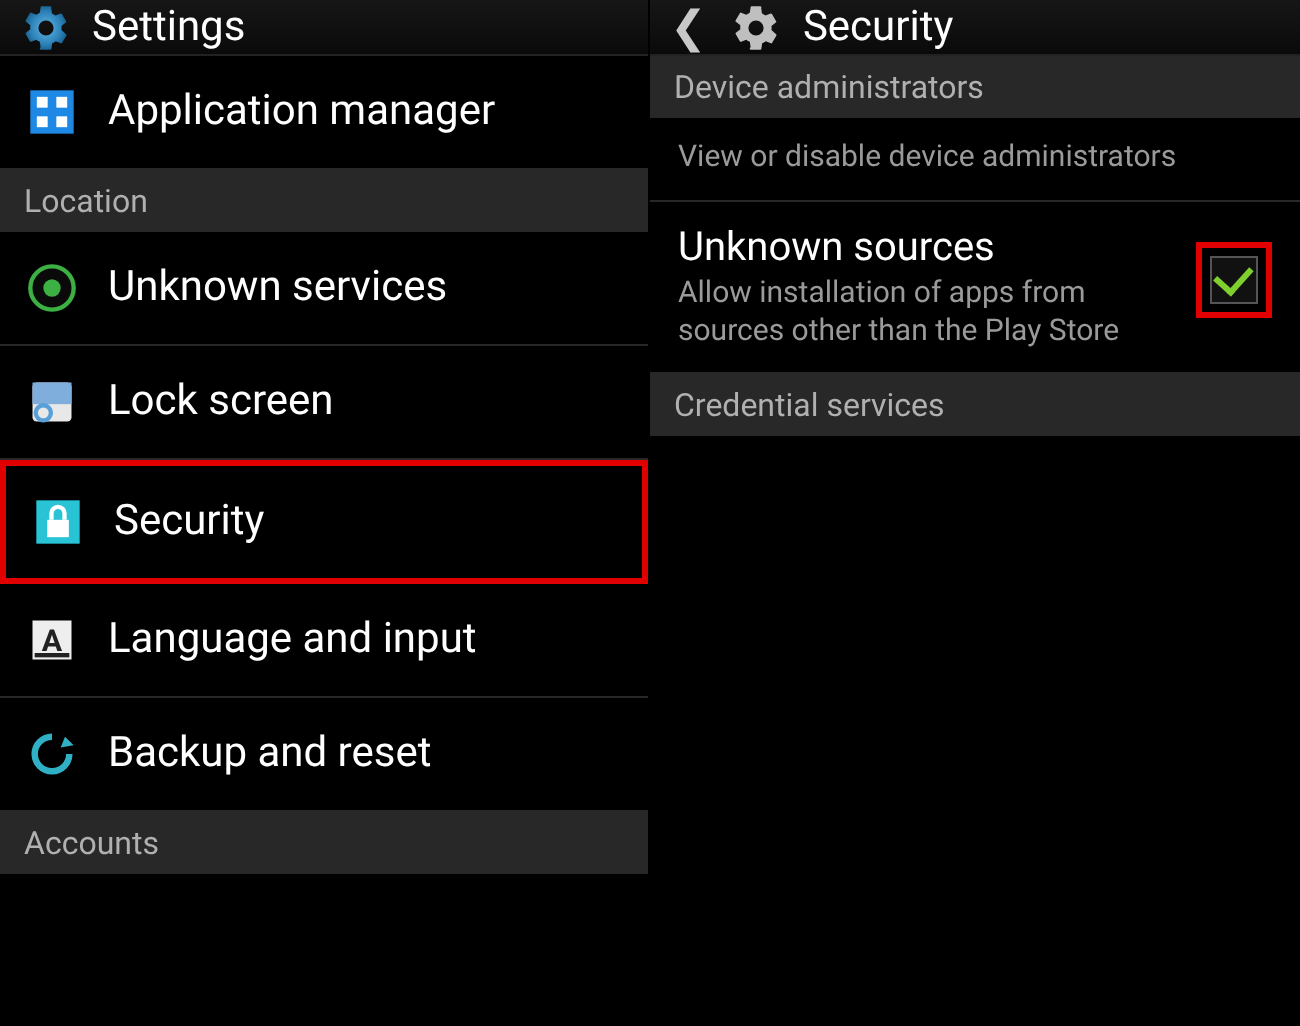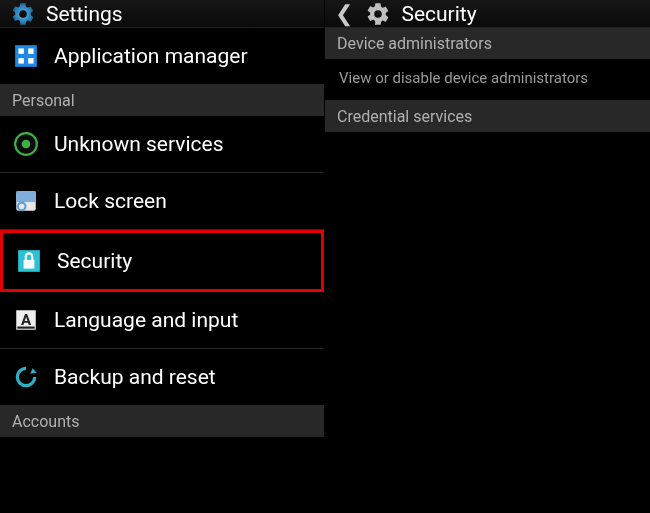--- a/index.html
+++ b/index.html
@@ -138,21 +138,21 @@
           <rect x="2" y="2" width="20" height="20" fill="#1e88e5"></rect>
           <rect x="5" y="5" width="5" height="5" fill="#fff"></rect>
           <rect x="14" y="5" width="5" height="5" fill="#fff"></rect>
           <rect x="5" y="14" width="5" height="5" fill="#fff"></rect>
           <rect x="14" y="14" width="5" height="5" fill="#fff"></rect>
         </svg>
       </span>
       <span class="label">Application manager</span>
     </div>
 
-    <div class="section-header">Personal</div>
+    <div class="section-header">Location</div>
 
     <div class="list-item">
       <span class="icon-box">
         <svg width="26" height="26" viewBox="0 0 24 24">
           <circle cx="12" cy="12" r="10" fill="#0a0a0a" stroke="#3cb043" stroke-width="2"></circle>
           <circle cx="12" cy="12" r="4" fill="#3cb043"></circle>
         </svg>
       </span>
       <span class="label">Unknown services</span>
     </div>
@@ -217,16 +217,25 @@
 
   <div class="list">
     <div class="section-header">Device administrators</div>
 
     <div class="setting-item">
       <div class="setting-text">
         <div class="setting-desc">View or disable device administrators</div>
       </div>
     </div>
 
+    <div class="setting-item">
+      <div class="setting-text">
+        <div class="setting-title">Unknown sources</div>
+        <div class="setting-desc">Allow installation of apps from sources other than the Play Store</div>
+      </div>
+      <div class="checkbox-wrap hl-red">
+        <div class="checkbox checked"></div>
+      </div>
+    </div>
 
     <div class="section-header">Credential services</div>
   </div>
 </div>
 
 </body></html>

